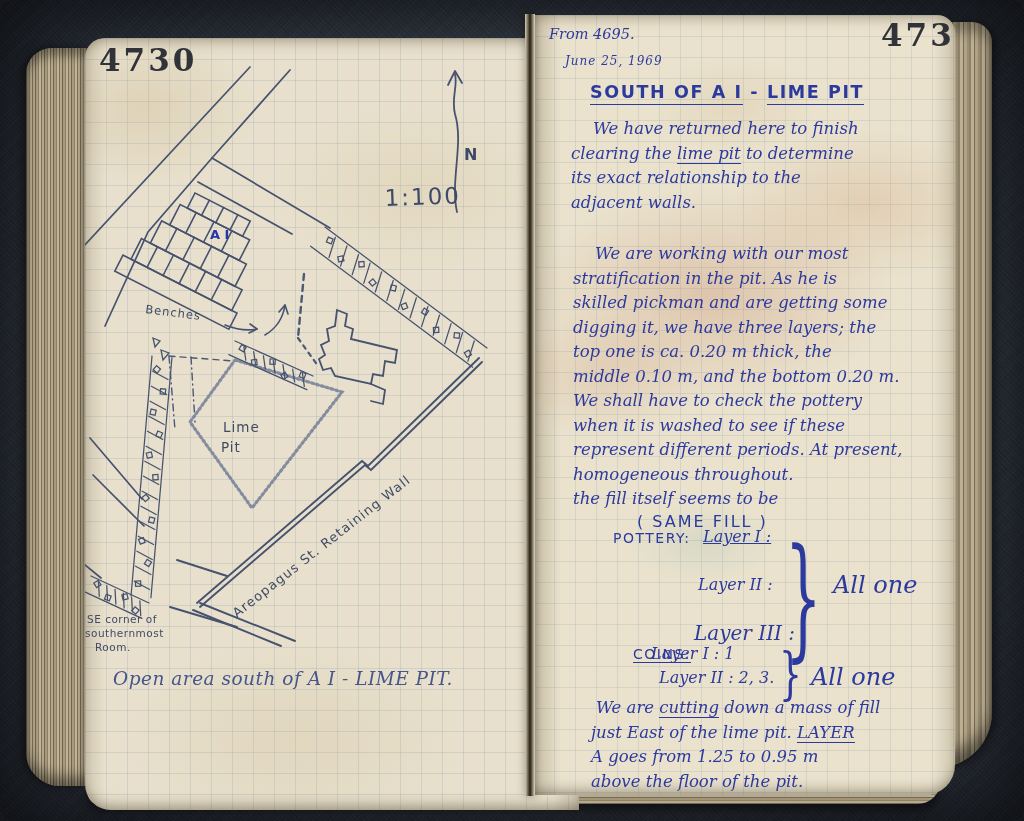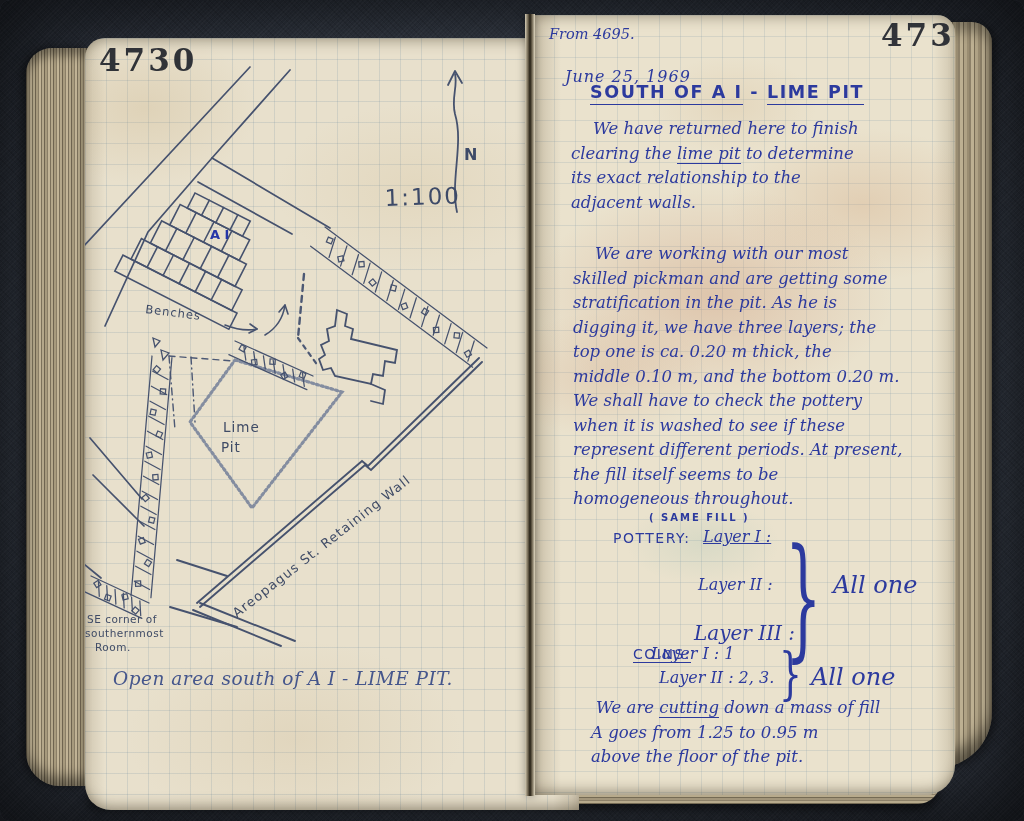--- a/index.html
+++ b/index.html
@@ -254,65 +254,66 @@
       <text x="379" y="122" font-size="16" fill="#3d4a68" class="hp" font-weight="600">N</text>
     </svg>
 
     <div class="abs caption hw" style="left:28px;top:630px;">Open area south of A I - LIME PIT.</div>
   </div>
 
   <div class="page right">
     <div class="stamp abs" style="left:348px;top:2px;">4731</div>
 
     <div class="abs hw ink" style="left:16px;top:11px;font-size:14.5px;text-align:right;">From 4695.</div>
-    <div class="abs hw ink" style="left:32px;top:39px;font-size:16px;letter-spacing:1px;margin-top:13px;">June 25, 1969</div>
+    <div class="abs hw ink" style="left:32px;top:39px;font-size:12px;letter-spacing:1px;">June 25, 1969</div>
 
     <div class="abs hp ink title-line" style="left:57px;top:64px;">
         <div class="hl"><span class="u">SOUTH OF A I</span><span>  -  </span><span class="u">LIME PIT</span></div>
       </div>
 
     <div class="abs hw ink para" style="left:38px;top:102px;">
         <div class="hl"><span>We have returned here to finish</span></div>
         <div class="hl"><span>clearing the </span><span class="u">lime pit</span><span> to determine</span></div>
         <div class="hl"><span>its exact relationship to the</span></div>
         <div class="hl"><span>adjacent walls.</span></div>
       </div>
 
     <div class="abs hw ink para" style="left:40px;top:227px;">
         <div class="hl"><span>We are working with our most</span></div>
+        <div class="hl"><span>stratification in the pit. As he is</span></div>
         <div class="hl"><span>skilled pickman and are getting some</span></div>
-        <div class="hl"><span>stratification in the pit. As he is</span></div>
         <div class="hl"><span>digging it, we have three layers; the</span></div>
         <div class="hl"><span>top one is ca. 0.20 m thick, the</span></div>
         <div class="hl"><span>middle 0.10 m, and the bottom 0.20 m.</span></div>
         <div class="hl"><span>We shall have to check the pottery</span></div>
         <div class="hl"><span>when it is washed to see if these</span></div>
         <div class="hl"><span>represent different periods. At present,</span></div>
+        <div class="hl"><span>homogeneous throughout.</span></div>
         <div class="hl"><span>the fill itself seems to be</span></div>
-        <div class="hl"><span>homogeneous throughout.</span></div>
-      </div>
-
-    <div class="abs hp ink" style="left:116px;top:497px;font-size:10px;letter-spacing:2px;font-weight:bold;">( SAME FILL )</div>
+      </div>
+
+    <div class="abs hp ink" style="left:104px;top:497px;font-size:16px;letter-spacing:2px;">( SAME FILL )</div>
 
     <div class="abs hp ink" style="left:80px;top:515px;font-size:14px;letter-spacing:1.5px;">POTTERY:</div>
     <div class="abs hw ink" style="left:170px;top:512px;font-size:16px;text-decoration:underline;">Layer I :</div>
     <div class="abs hw ink" style="left:165px;top:560px;font-size:16px;">Layer II :</div>
     <div class="abs hw ink" style="left:161px;top:606px;font-size:20px;">Layer III :</div>
     <div class="abs ink brace" style="left:252px;top:504px;font-size:48px;transform:scale(1.2,2.75);">}</div>
     <div class="abs hw ink note" style="left:300px;top:556px;">All one</div>
 
     <div class="abs hp ink para" style="left:78px;top:630px;font-size:14px;letter-spacing:1.5px;line-height:18px;">
         <div class="hl"><span class="u">COINS:</span></div>
       </div>
     <div class="abs hw ink" style="left:118px;top:629px;font-size:16px;">Layer I : 1</div>
     <div class="abs hw ink" style="left:126px;top:653px;font-size:16px;">Layer II : 2, 3.</div>
     <div class="abs ink brace" style="left:246px;top:626px;font-size:30px;transform:scale(1.2,1.85);">}</div>
     <div class="abs hw ink note" style="left:278px;top:648px;">All one</div>
 
     <div class="abs hw ink para small-indent" style="left:58px;top:681px;">
         <div class="hl"><span>We are </span><span class="u">cutting</span><span> down a mass of fill</span></div>
+        <div class="hl"><span>just East of the lime pit. </span><span class="u">LAYER</span></div>
         <div class="hl"><span>A goes from 1.25 to 0.95 m</span></div>
         <div class="hl"><span>above the floor of the pit.</span></div>
       </div>
   </div>
 
   <div class="gutter"></div>
 </div>
 
 </body></html>

